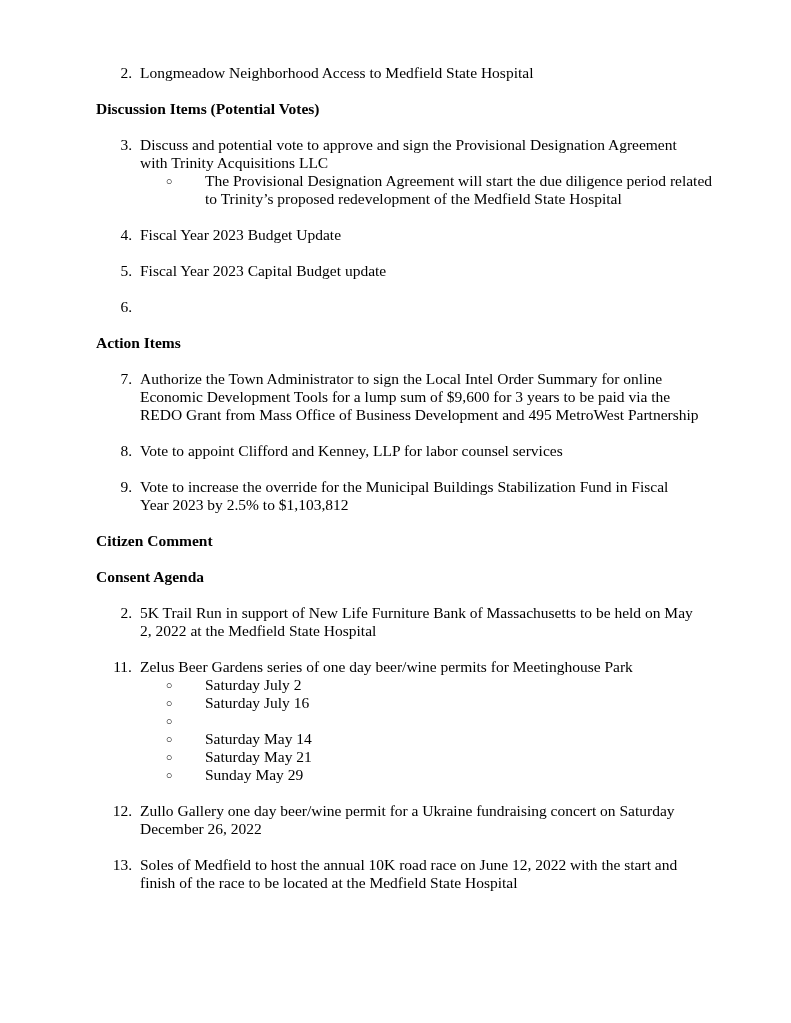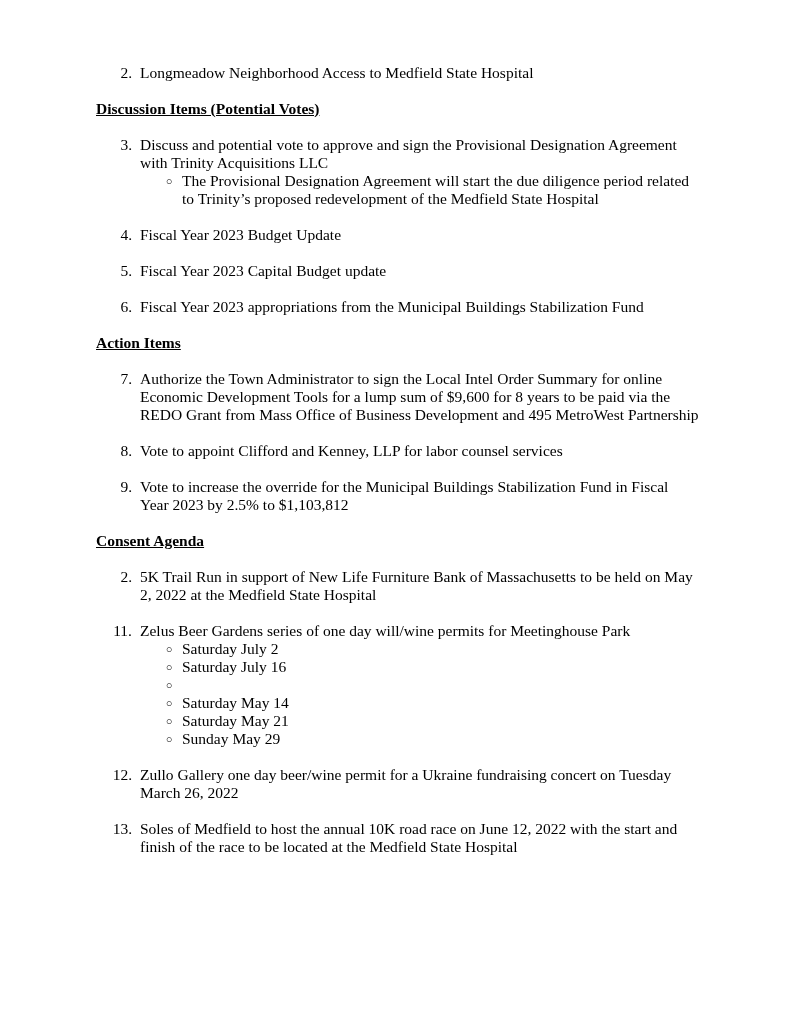--- a/index.html
+++ b/index.html
@@ -20,21 +20,20 @@
     box-sizing: border-box;
     width: 791px;
     height: 1023px;
     padding: 64px 0 0 96px;
   }
   .block {
     margin: 0 0 18px 0;
   }
   .heading {
     font-weight: bold;
-    text-decoration: underline;
   }
   .item-row {
     display: flex;
     margin-left: 14px;
   }
   .num {
     flex: none;
     width: 22px;
     text-align: right;
     white-space: nowrap;
@@ -49,21 +48,21 @@
     margin-left: 67px;
   }
   .bullet {
     flex: none;
     width: 12px;
     text-align: center;
     font-size: 11px;
     line-height: 18px;
   }
   .sub-txt {
-    margin-left: 7px;
+    margin-left: 30px;
     width: 510px;
   }
 </style>
 </head>
 <body>
 
 <div class="page">
     <div class="block">
       <div class="item-row">
         <span class="num">2.</span>
@@ -89,53 +88,53 @@
     </div>
     <div class="block">
       <div class="item-row">
         <span class="num">5.</span>
         <span class="item-txt">Fiscal Year 2023 Capital Budget update</span>
       </div>
     </div>
     <div class="block">
       <div class="item-row">
         <span class="num">6.</span>
-        <span class="item-txt">Fiscal Year 2023 appropriations from the Municipal Buildings Stabilization Fund</span>
       </div>
     </div>
     <div class="block heading">Action Items</div>
     <div class="block">
       <div class="item-row">
         <span class="num">7.</span>
-        <span class="item-txt">Authorize the Town Administrator to sign the Local Intel Order Summary for online Economic Development Tools for a lump sum of $9,600 for 8 years to be paid via the REDO Grant from Mass Office of Business Development and 495 MetroWest Partnership</span>
+        <span class="item-txt">Authorize the Town Administrator to sign the Local Intel Order Summary for online Economic Development Tools for a lump sum of $9,600 for 3 years to be paid via the REDO Grant from Mass Office of Business Development and 495 MetroWest Partnership</span>
       </div>
     </div>
     <div class="block">
       <div class="item-row">
         <span class="num">8.</span>
         <span class="item-txt">Vote to appoint Clifford and Kenney, LLP for labor counsel services</span>
       </div>
     </div>
     <div class="block">
       <div class="item-row">
         <span class="num">9.</span>
         <span class="item-txt">Vote to increase the override for the Municipal Buildings Stabilization Fund in Fiscal Year 2023 by 2.5% to $1,103,812</span>
       </div>
     </div>
+    <div class="block heading">Citizen Comment</div>
     <div class="block heading">Consent Agenda</div>
     <div class="block">
       <div class="item-row">
         <span class="num">2.</span>
         <span class="item-txt">5K Trail Run in support of New Life Furniture Bank of Massachusetts to be held on May 2, 2022 at the Medfield State Hospital</span>
       </div>
     </div>
     <div class="block">
       <div class="item-row">
         <span class="num">11.</span>
-        <span class="item-txt">Zelus Beer Gardens series of one day will/wine permits for Meetinghouse Park</span>
+        <span class="item-txt">Zelus Beer Gardens series of one day beer/wine permits for Meetinghouse Park</span>
       </div>
       <div class="sub-row">
         <span class="bullet">○</span>
         <span class="sub-txt">Saturday July 2</span>
       </div>
       <div class="sub-row">
         <span class="bullet">○</span>
         <span class="sub-txt">Saturday July 16</span>
       </div>
       <div class="sub-row">
@@ -150,21 +149,21 @@
         <span class="sub-txt">Saturday May 21</span>
       </div>
       <div class="sub-row">
         <span class="bullet">○</span>
         <span class="sub-txt">Sunday May 29</span>
       </div>
     </div>
     <div class="block">
       <div class="item-row">
         <span class="num">12.</span>
-        <span class="item-txt">Zullo Gallery one day beer/wine permit for a Ukraine fundraising concert on Tuesday March 26, 2022</span>
+        <span class="item-txt">Zullo Gallery one day beer/wine permit for a Ukraine fundraising concert on Saturday December 26, 2022</span>
       </div>
     </div>
     <div class="block">
       <div class="item-row">
         <span class="num">13.</span>
         <span class="item-txt">Soles of Medfield to host the annual 10K road race on June 12, 2022 with the start and finish of the race to be located at the Medfield State Hospital</span>
       </div>
     </div>
   </div>
 

